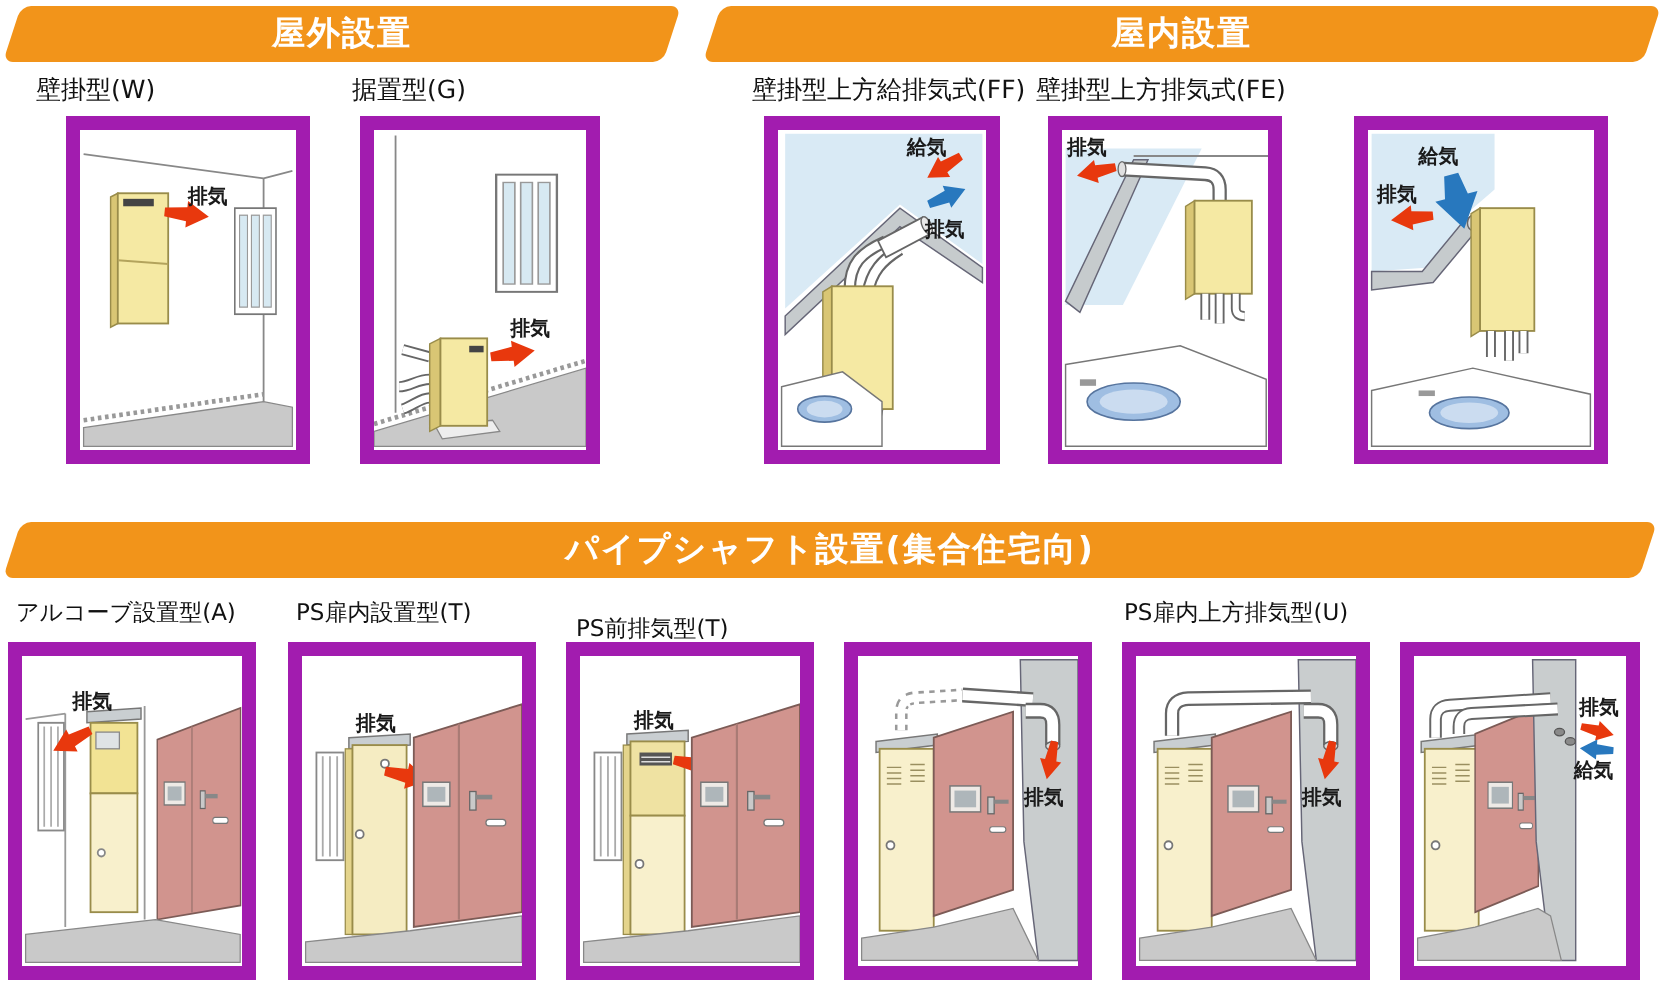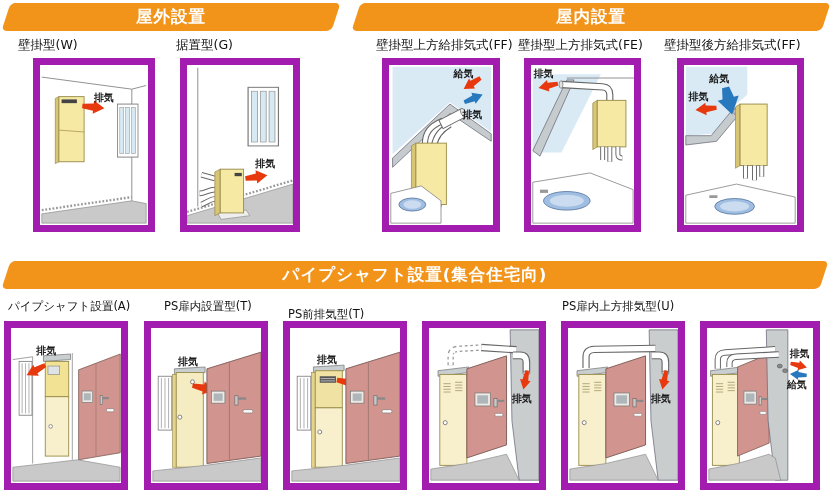--- a/index.html
+++ b/index.html
@@ -73,21 +73,20 @@
     <span class="band-label">屋内設置</span>
   </div>
   <div class="band" style="left:6px;top:261px;width:818px;">
     <span class="band-label">パイプシャフト設置(集合住宅向)</span>
   </div>
 
   <div class="plabel" style="left:18px;top:37px;">壁掛型(W)</div>
   <div class="plabel" style="left:176px;top:37px;">据置型(G)</div>
   <div class="plabel" style="left:376px;top:37px;">壁掛型上方給排気式(FF)</div>
   <div class="plabel" style="left:518px;top:37px;">壁掛型上方排気式(FE)</div>
-  <div class="plabel" style="left:664px;top:37px;">壁掛型後方給排気式(FF)</div>
 
   <div class="panel" style="left:33px;top:58px;width:122px;height:174px;">
     <svg class="art" viewBox="0 0 120 172" preserveAspectRatio="none">
       <path d="M2,13 L102,26 M102,26 L118,22" stroke="#888" fill="none"></path>
       <line x1="102" y1="26" x2="102" y2="148" stroke="#888"></line>
       <polygon points="2,160 102,146 118,149 118,170 2,170" fill="#C9C9C9" stroke="#888" stroke-width="0.7"></polygon>
       <line x1="2" y1="156" x2="102" y2="142" stroke="#999" stroke-width="2.5" stroke-dasharray="2,2"></line>
       <use href="#winblue" transform="translate(86,42) scale(0.88,0.95)"></use>
       <g>
         <polygon points="17,36 21,34 21,104 17,106" fill="#D9C674" stroke="#998c4a" stroke-width="0.8"></polygon>
@@ -195,22 +194,22 @@
       <text x="5" y="38">排気</text>
       <g>
         <polygon points="2,140 58,128 123,142 123,170 2,170" fill="#fff" stroke="#777" stroke-width="0.8"></polygon>
         <ellipse cx="56" cy="152" rx="22" ry="8.5" fill="#9FBEE2" stroke="#56749e" stroke-width="0.9"></ellipse>
         <ellipse cx="56" cy="152" rx="16" ry="5.5" fill="#CBDCF0"></ellipse>
         <rect x="28" y="140" width="9" height="3" fill="#999"></rect>
       </g>
     </svg>
   </div>
 
-  <div class="plabel small" style="left:8px;top:299px;">パイプシャフト設置(A)</div>
-  <div class="plabel small" style="left:148px;top:299px;margin-left:16px;">PS扉内設置型(T)</div>
+  <div class="plabel small" style="left:8px;top:299px;">アルコーブ設置型(A)</div>
+  <div class="plabel small" style="left:148px;top:299px;">PS扉内設置型(T)</div>
   <div class="plabel small" style="left:288px;top:307px;">PS前排気型(T)</div>
   <div class="plabel small" style="left:562px;top:299px;">PS扉内上方排気型(U)</div>
 
   <div class="panel" style="left:4px;top:321px;width:124px;height:169px;">
     <svg class="art" viewBox="0 0 122 167" preserveAspectRatio="none">
       <path d="M2,34 L24,31 M24,31 V146 M68,27 V142" stroke="#999" fill="none"></path>
       <use href="#louv" transform="translate(9,36) scale(0.95,1)"></use>
       <g>
         <polygon points="36,30 66,28 66,34 36,36" fill="#c9ced1" stroke="#777" stroke-width="0.8"></polygon>
         <rect x="38" y="36" width="26" height="38" fill="#F2E394" stroke="#998c4a"></rect>

